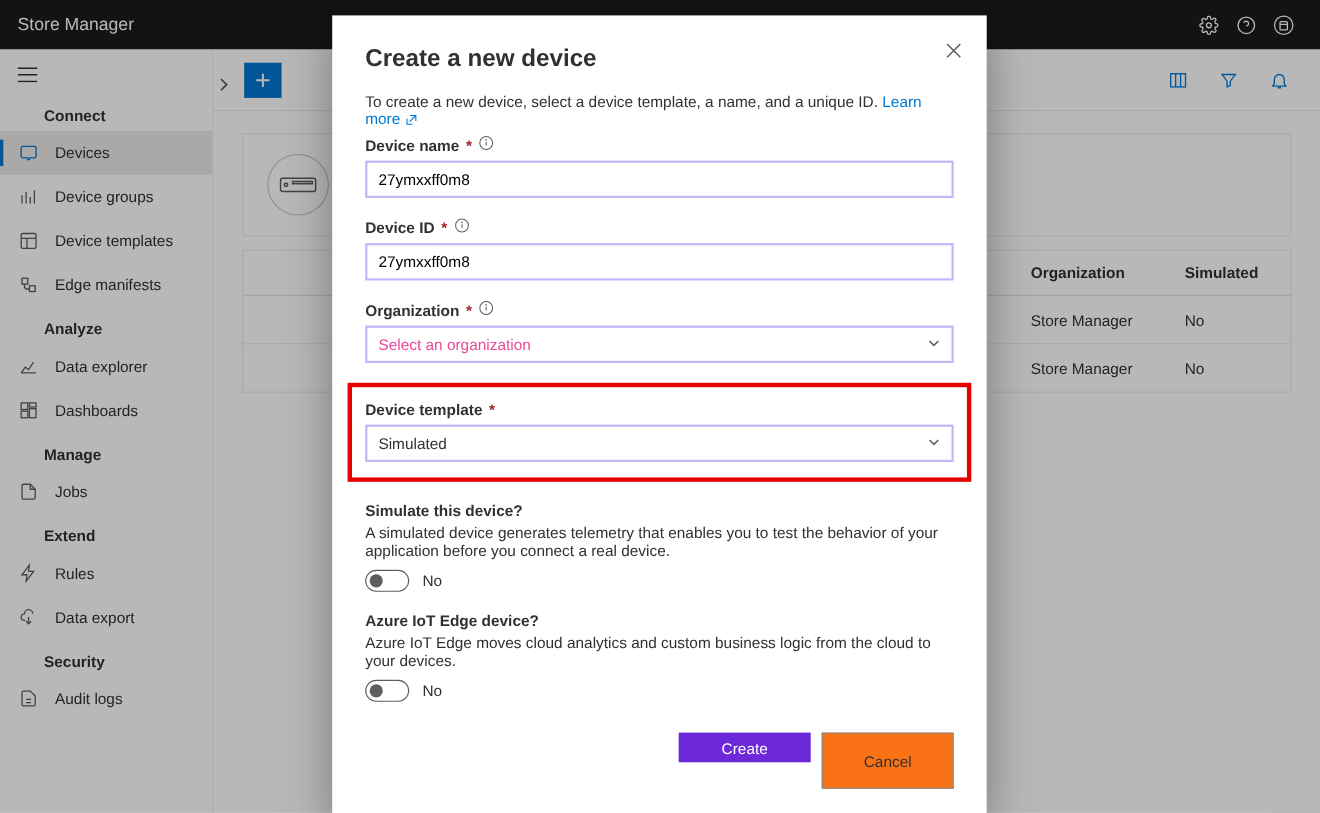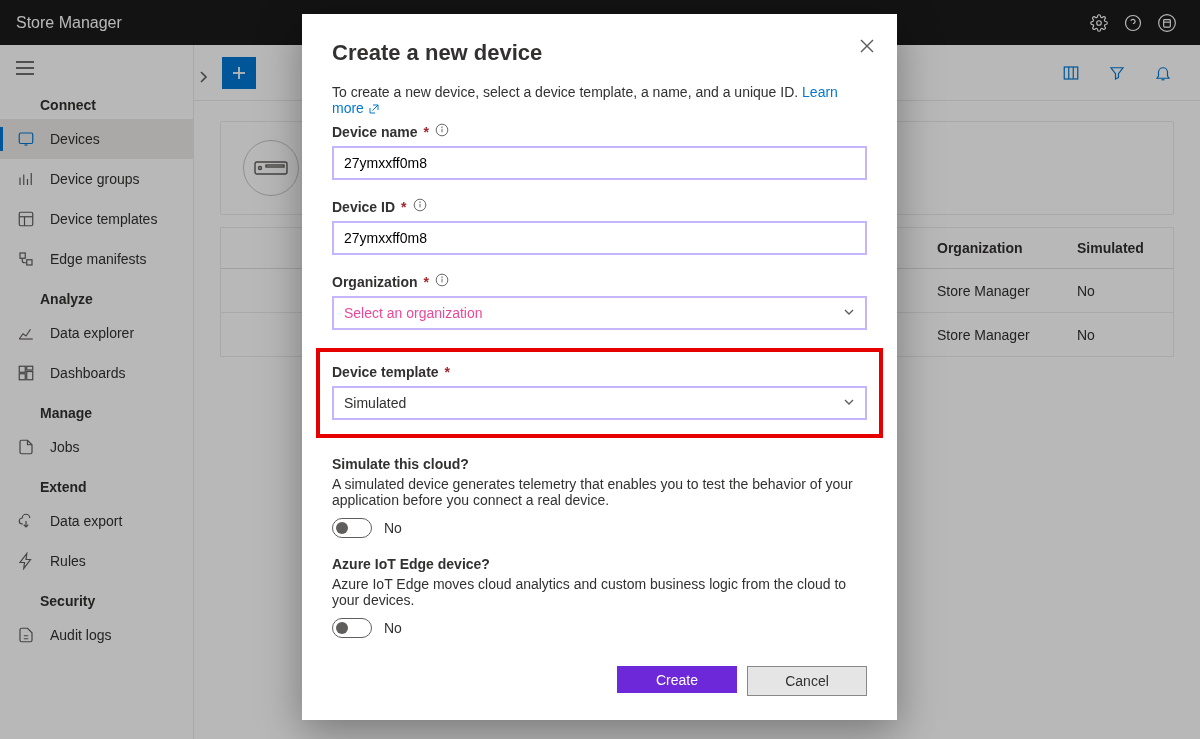--- a/index.html
+++ b/index.html
@@ -59,21 +59,21 @@
   .form-select { display: flex; align-items: center; justify-content: space-between; cursor: pointer; }
   .select-placeholder { color: #ec4899; }
   .form-group { margin-bottom: 18px; }
   .highlight-group { border: 4px solid #e60000; padding: 12px 12px 14px 12px; margin: 0 -16px 18px -16px; }
   .form-desc { font-size: 14px; color: #323130; margin: 4px 0 10px 0; }
   .toggle-row { display: flex; align-items: center; gap: 12px; }
   .toggle { width: 40px; height: 20px; border: 1px solid #605e5c; border-radius: 10px; position: relative; background: #fff; cursor: pointer; }
   .toggle-knob { position: absolute; left: 3px; top: 3px; width: 12px; height: 12px; border-radius: 50%; background: #605e5c; }
   .modal-footer { display: flex; justify-content: flex-end; gap: 10px; margin-top: 28px; }
   .btn-primary { background: #6d28d9; color: #fff; border: none; height: 27px; padding: 0 24px; font-size: 14px; cursor: pointer; min-width: 120px; }
-  .btn-secondary { background: #e5e5e5; color: #323130; border: 1px solid #8a8886; height: 30px; padding: 0 13px; font-size: 14px; cursor: pointer; min-width: 120px; }
+  .btn-secondary { background: #f97316; color: #323130; border: 1px solid #8a8886; height: 51px; padding: 0 13px; font-size: 14px; cursor: pointer; min-width: 120px; }
   .section-heading { font-weight: 600; margin-top: 2px; }
 </style>
 </head>
 <body>
 
 <div class="topbar">
   <div class="topbar-title">Store Manager</div>
   <div class="topbar-spacer"></div>
   <div class="topbar-icon">
     <svg width="18" height="18" viewBox="0 0 24 24" fill="none" stroke="currentColor" stroke-width="1.6">
@@ -181,34 +181,34 @@
             <path d="M14 3v6h6"></path>
           </svg>
         </span>
       <span class="nav-label">Jobs</span>
     </div>
 
     <div class="nav-section-title">Extend</div>
     <div class="nav-item">
       <span class="nav-icon">
           <svg width="18" height="18" viewBox="0 0 24 24" fill="none" stroke="currentColor" stroke-width="1.6">
+            <path d="M13 2L4 14h6l-1 8 9-12h-6z"></path>
+          </svg>
+        </span>
+      <span class="nav-label">Rules</span>
+    </div>
+    <div class="nav-item">
+      <span class="nav-icon">
+          <svg width="18" height="18" viewBox="0 0 24 24" fill="none" stroke="currentColor" stroke-width="1.6">
             <path d="M17 8a5 5 0 0 0-10 0 4 4 0 0 0 0 8h1"></path>
             <path d="M12 12v8"></path>
             <path d="M9 17l3 3 3-3"></path>
           </svg>
         </span>
       <span class="nav-label">Data export</span>
-    </div>
-    <div class="nav-item">
-      <span class="nav-icon">
-          <svg width="18" height="18" viewBox="0 0 24 24" fill="none" stroke="currentColor" stroke-width="1.6">
-            <path d="M13 2L4 14h6l-1 8 9-12h-6z"></path>
-          </svg>
-        </span>
-      <span class="nav-label">Rules</span>
     </div>
 
     <div class="nav-section-title">Security</div>
     <div class="nav-item">
       <span class="nav-icon">
           <svg width="18" height="18" viewBox="0 0 24 24" fill="none" stroke="currentColor" stroke-width="1.6">
             <path d="M14 3H6a2 2 0 0 0-2 2v14a2 2 0 0 0 2 2h12a2 2 0 0 0 2-2V9z"></path>
             <path d="M9 13h6M9 17h6"></path>
           </svg>
         </span>
@@ -357,21 +357,21 @@
     </div>
     <div class="form-select">
       <span>Simulated</span>
       <span><svg width="12" height="12" viewBox="0 0 12 12" fill="none" stroke="#605e5c" stroke-width="1.4">
             <path d="M2 4l4 4 4-4"></path>
           </svg></span>
     </div>
   </div>
 
   <div class="form-group">
-    <div class="section-heading">Simulate this cloud?</div>
+    <div class="section-heading">Simulate this device?</div>
     <div class="form-desc">A simulated device generates telemetry that enables you to test the behavior of your application before you connect a real device.</div>
     <div class="toggle-row">
       <div class="toggle">
           <div class="toggle-knob"></div>
         </div>
       <span>No</span>
     </div>
   </div>
 
   <div class="form-group">

